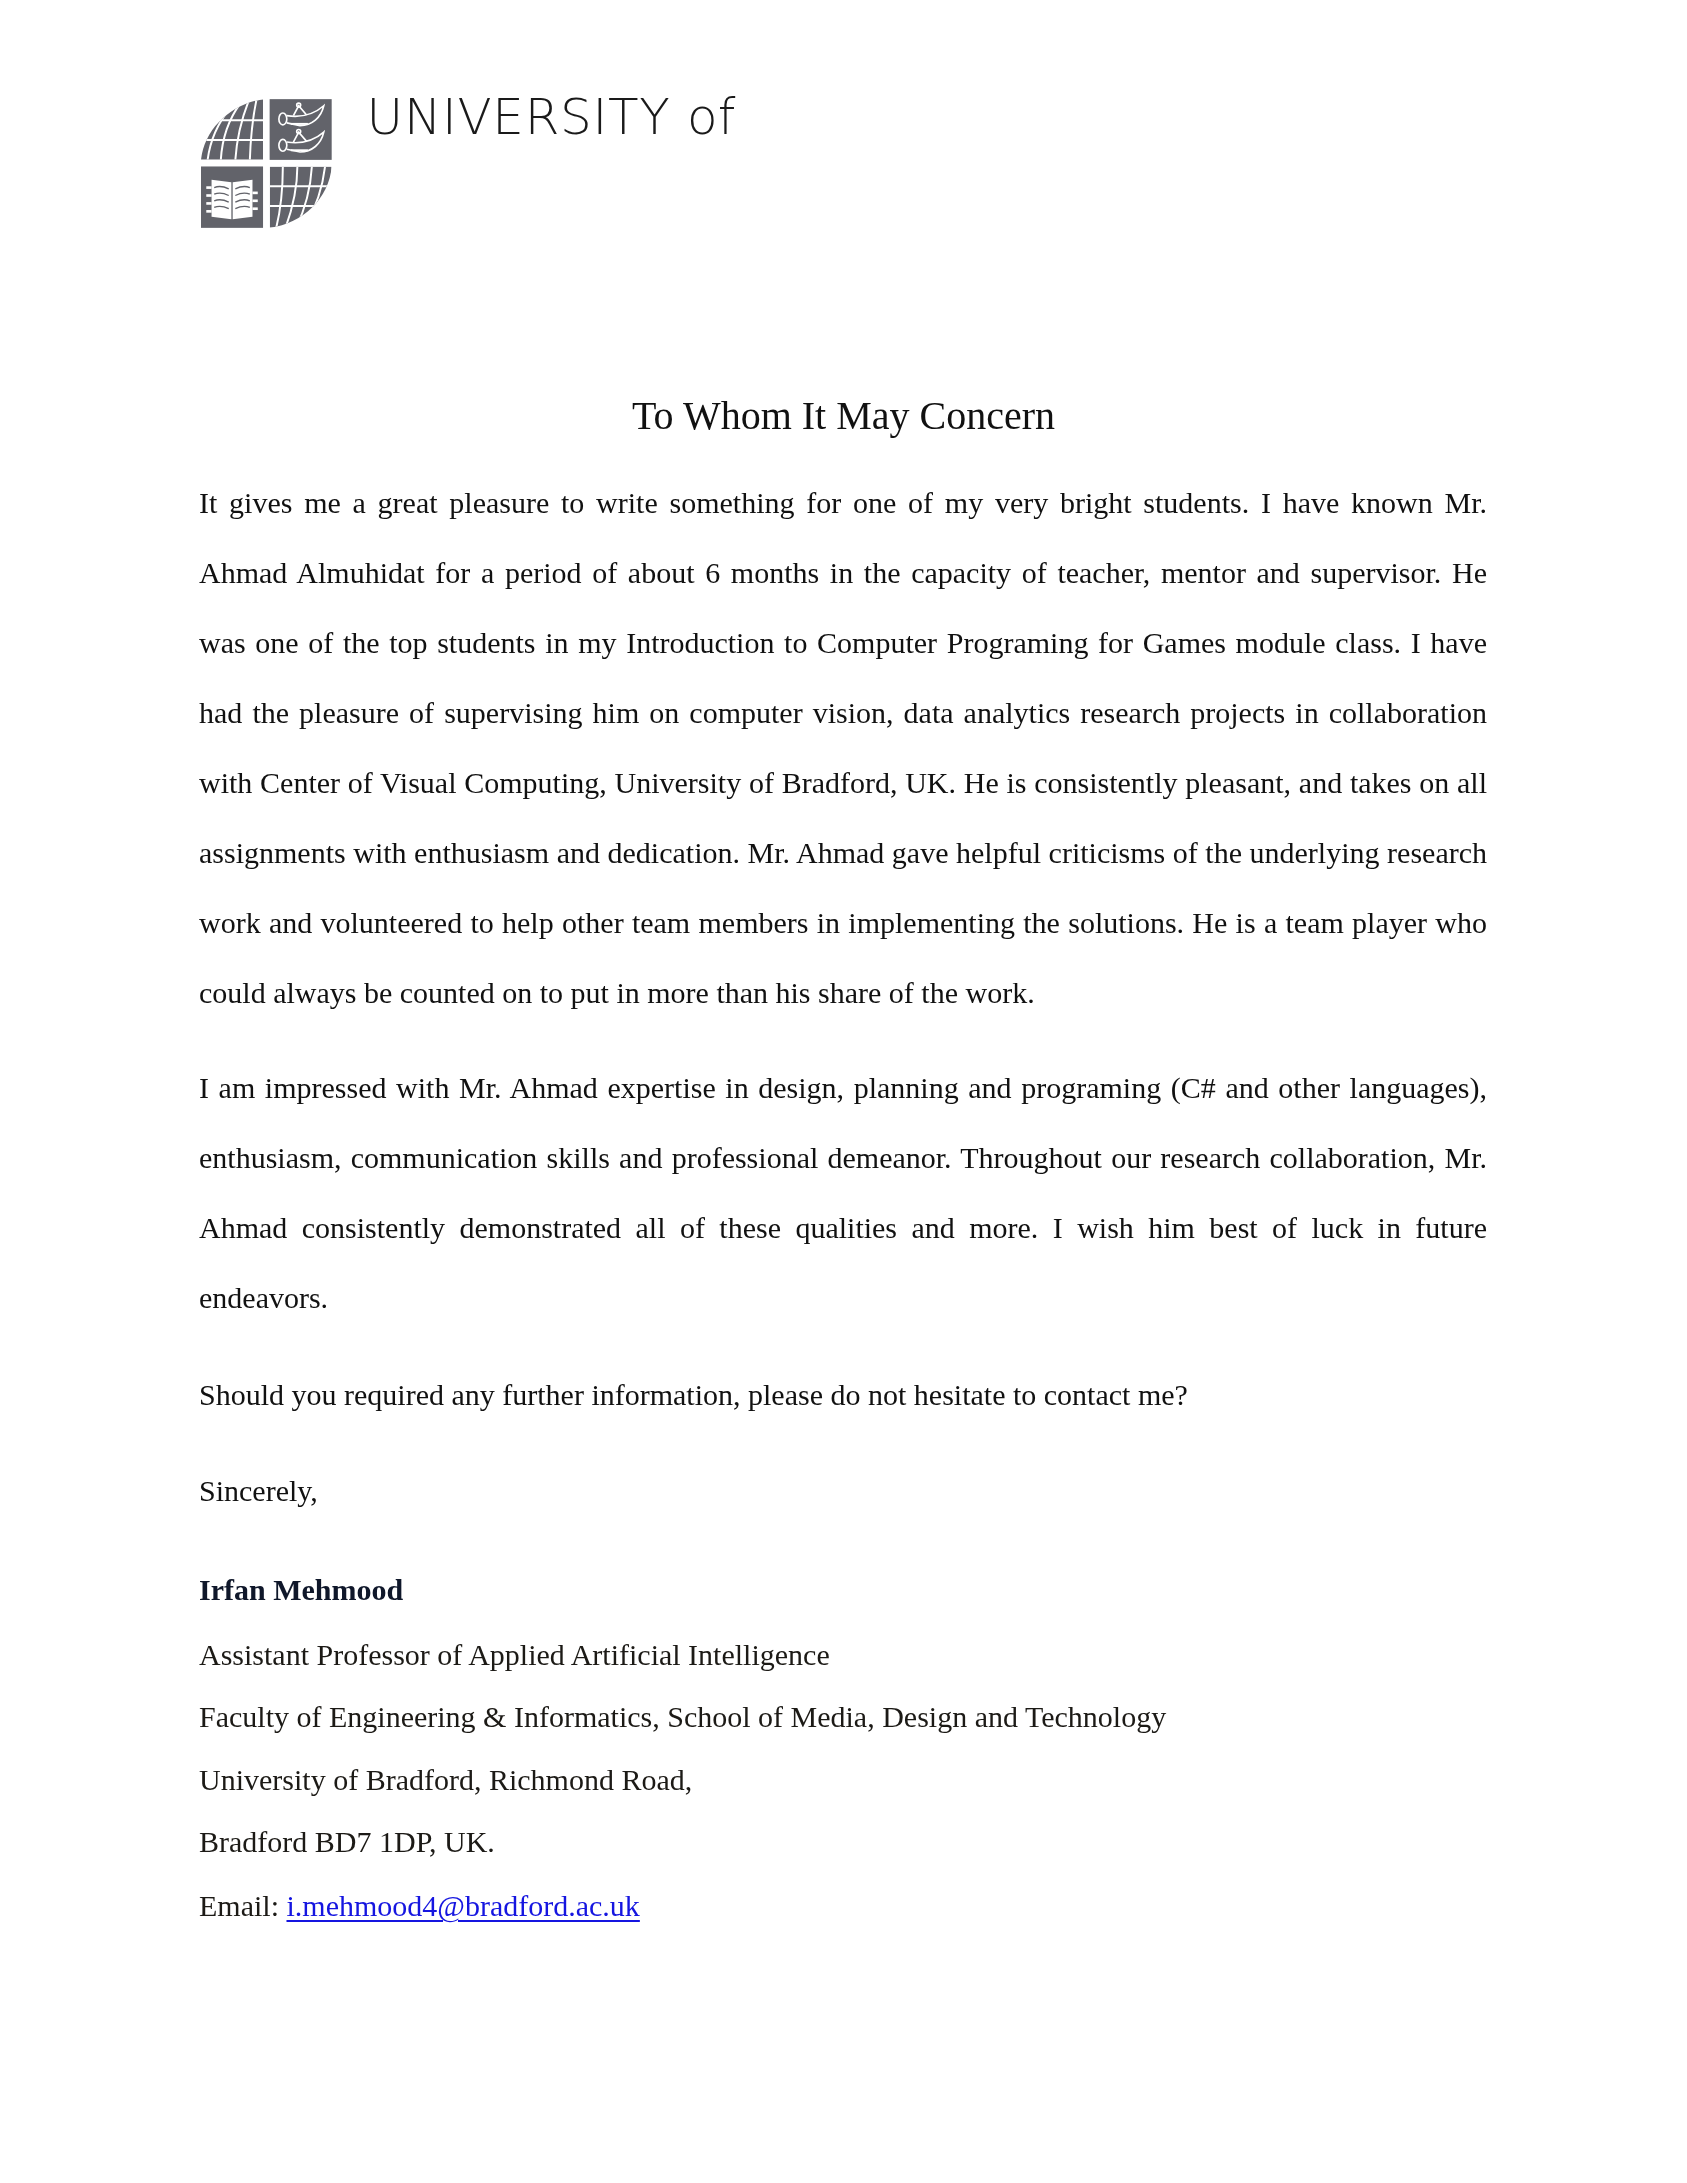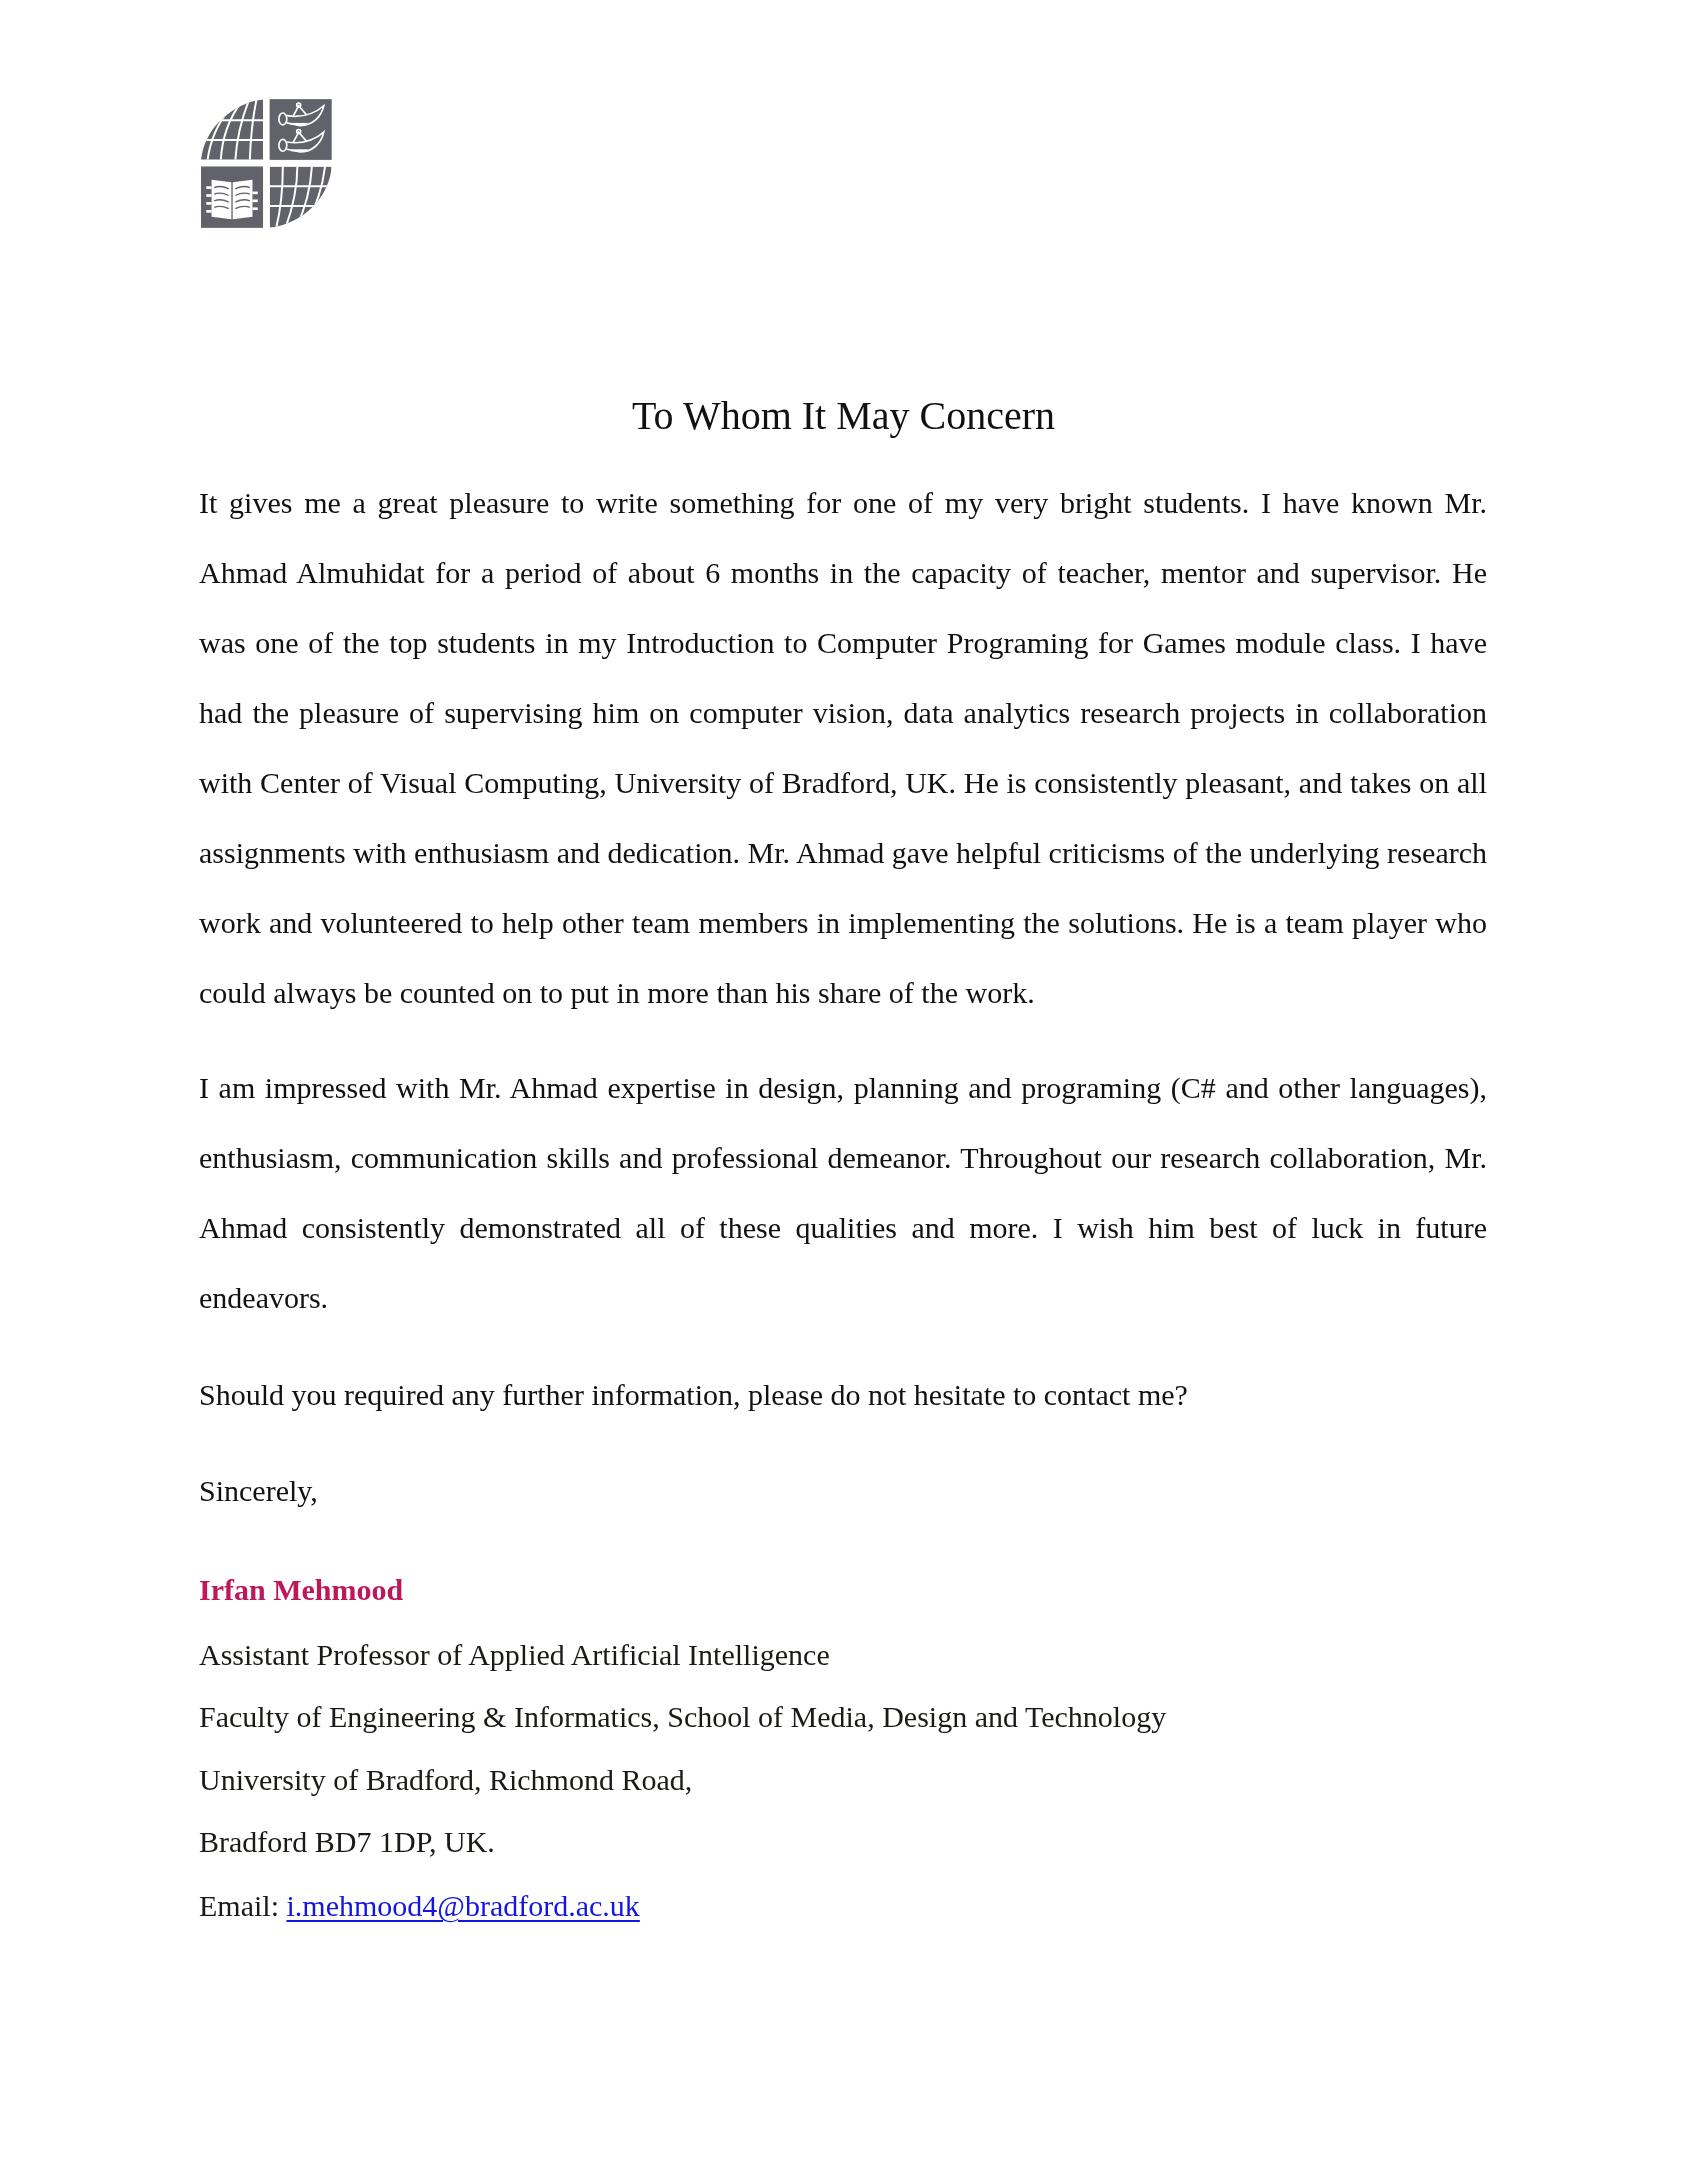--- a/index.html
+++ b/index.html
@@ -21,21 +21,21 @@
     .title { left: 0; width: 1687px; top: 392px; text-align: center; font-size: 40px; line-height: 48px; color: #111; }
 
     
     .para { left: 199px; width: 1288px; font-size: 30px; line-height: 70px; text-align: justify;
             text-align-last: left; margin: 0; }
     .p1 { top: 468px; }
     .p2 { top: 1053px; }
     .line { left: 199px; font-size: 30px; line-height: 69px; white-space: nowrap; }
     .closing { top: 1360px; }
     .signoff { top: 1456px; }
-    .sig-name { top: 1555px; font-weight: bold; color: #be185d; }
+    .sig-name { top: 1555px; font-weight: bold; color: #0f172a; }
     .sig { font-size: 30px; line-height: 62px; left: 199px; white-space: nowrap; color: #1c1a16; }
     .sig-1 { top: 1624px; }
     .sig-2 { top: 1686px; }
     .sig-3 { top: 1749px; text-align: right; }
     .sig-4 { top: 1811px; }
     .sig-5 { top: 1875px; }
     .email-link { color: #1515e0; text-decoration: underline; text-underline-offset: 4px; text-decoration-thickness: 2px; }
   </style>
 </head>
 <body>
@@ -118,20 +118,21 @@
           <path d="M146,102 C146,132 140,162 128,195"></path>
           <path d="M168,102 C166,136 158,166 144,195"></path>
           <path d="M188,102 C184,136 172,168 158,192"></path>
         </g>
       </g>
     </g>
   </svg>
 </div>
 
 <div class="abs wordmark">
+  <div class="wm-univ"><span>UNIVERSITY</span> <span class="of">of</span></div>
 </div>
 
 <div class="abs title">To Whom It May Concern</div>
 
 <p class="abs para p1">It gives me a great pleasure to write something for one of my very bright students. I have known Mr. Ahmad Almuhidat for a period of about 6 months in the capacity of teacher, mentor and supervisor. He was one of the top students in my Introduction to Computer Programing for Games module class. I have had the pleasure of supervising him on computer vision, data analytics research projects in collaboration with Center of Visual Computing, University of Bradford, UK. He is consistently pleasant, and takes on all assignments with enthusiasm and dedication. Mr. Ahmad gave helpful criticisms of the underlying research work and volunteered to help other team members in implementing the solutions. He is a team player who could always be counted on to put in more than his share of the work.</p>
 <p class="abs para p2">I am impressed with Mr. Ahmad expertise in design, planning and programing (C# and other languages), enthusiasm, communication skills and professional demeanor. Throughout our research collaboration, Mr. Ahmad consistently demonstrated all of these qualities and more. I wish him best of luck in future endeavors.</p>
 
 <div class="abs line closing">Should you required any further information, please do not hesitate to contact me?</div>
 <div class="abs line signoff">Sincerely,</div>
 

